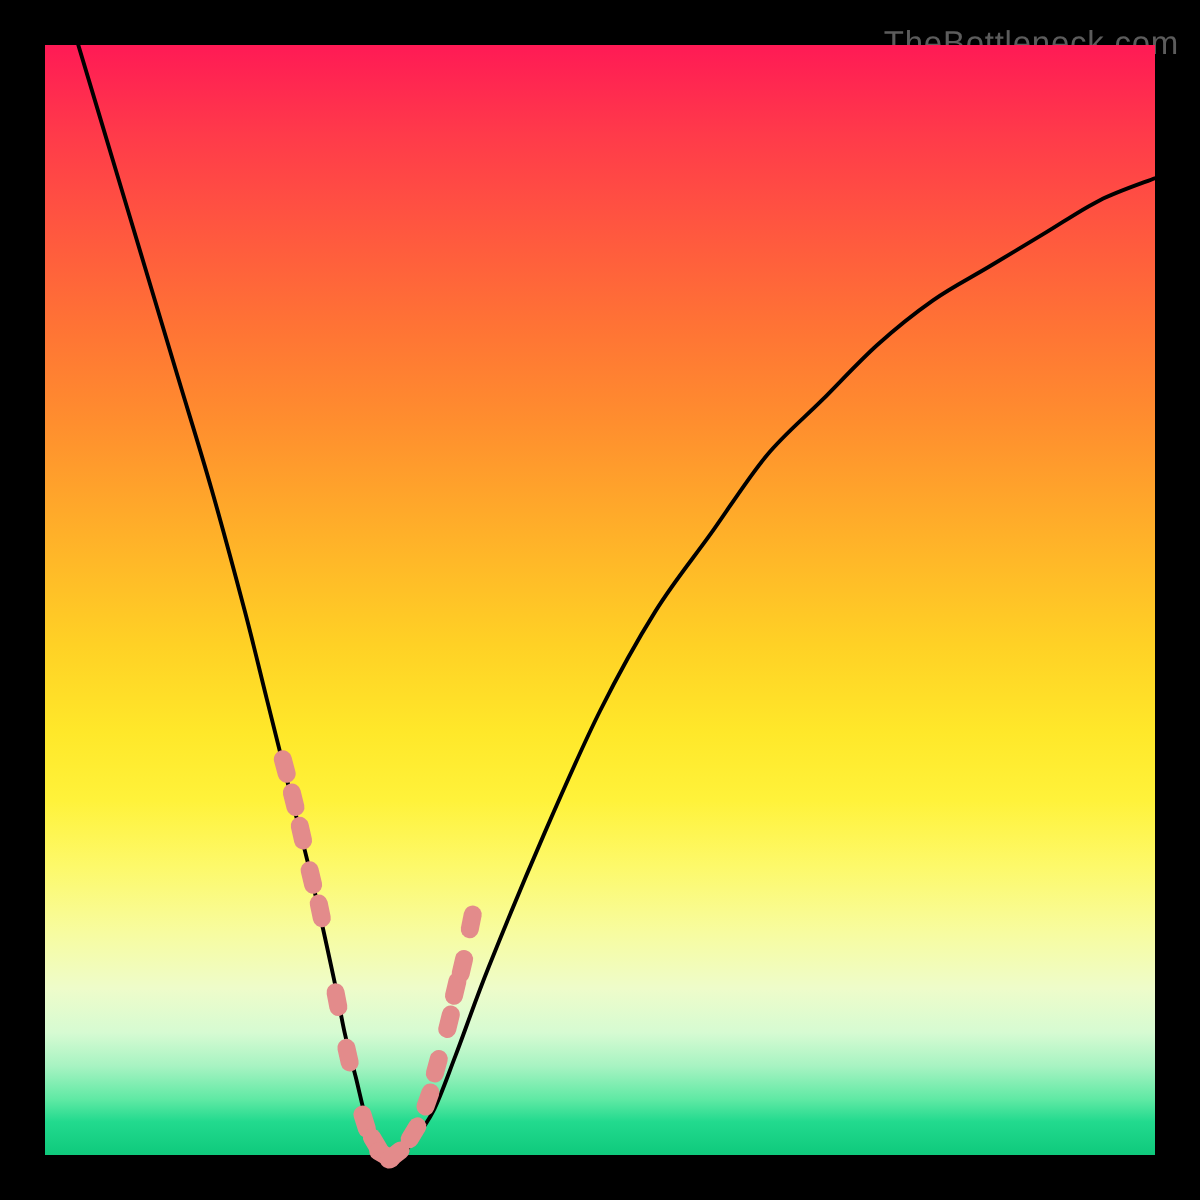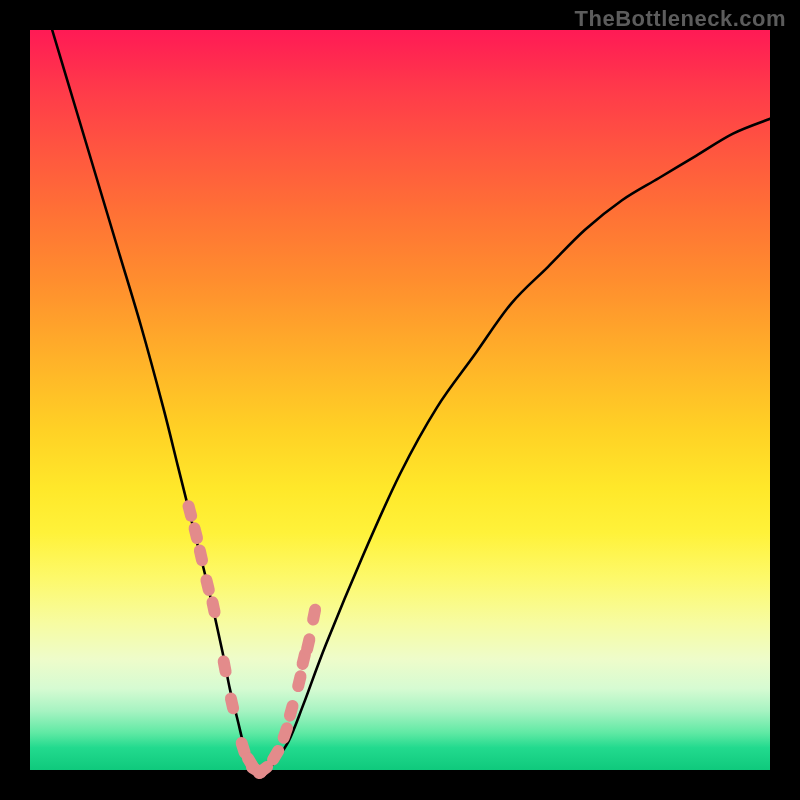--- a/index.html
+++ b/index.html
@@ -38,25 +38,25 @@
       #eefcca 85%,
       #d6fbd2 89%,
       #a7f3c2 92%,
       #5fe9a4 95%,
       #22da8e 97%,
       #0fc97c 100%
     );
   }
   .watermark {
     position: absolute;
-    top: 6px;
+    top: 16px;
     right: 14px;
     color: #5c5c5c;
     font-size: 22px;
-    font-weight: 700;
+    font-weight: 400;
     letter-spacing: 0.5px;
     user-select: none;
   }
   svg.curve {
     position: absolute;
     inset: 0;
     width: 100%;
     height: 100%;
     overflow: visible;
   }

